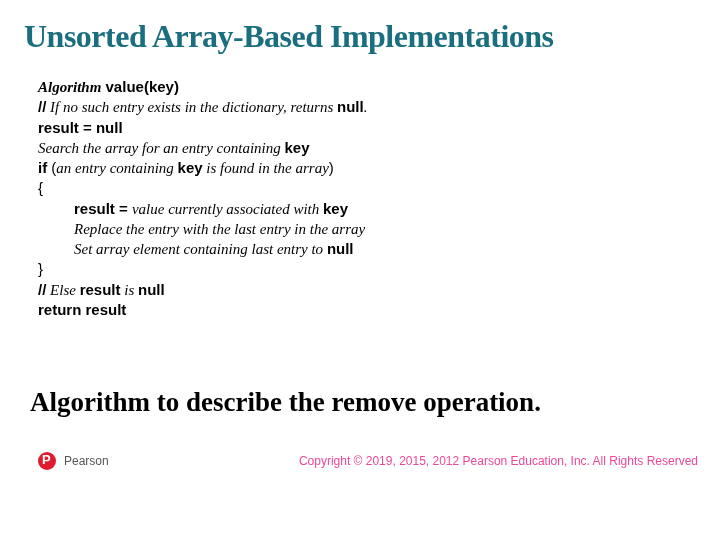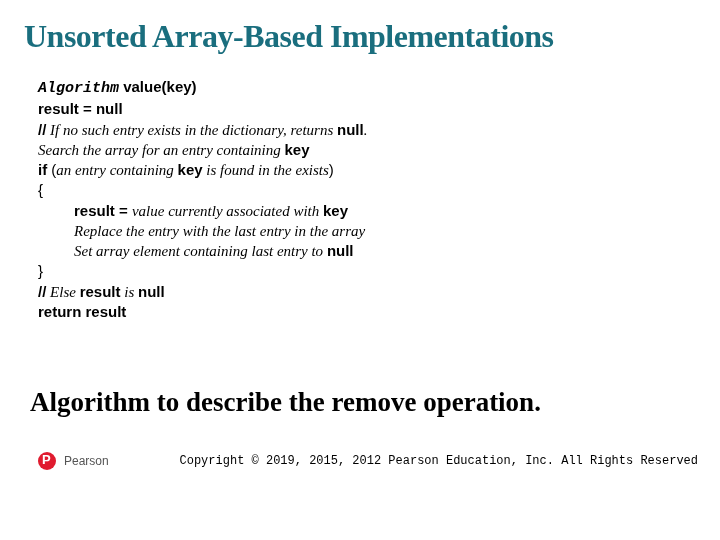--- a/index.html
+++ b/index.html
@@ -26,21 +26,21 @@
     letter-spacing: -0.5px;
   }
   .body {
     padding: 22px 0 0 38px;
     font-size: 15px;
     line-height: 1.35;
   }
   .indent {
     padding-left: 36px;
   }
-  .bi { font-style: italic; font-weight: bold; font-family: Liberation Mono, monospace; }
+  .bi { font-style: italic; font-weight: bold; }
   .i  { font-style: italic; }
   .b  { font-weight: bold; font-family: Arial, Helvetica, sans-serif; }
   .sans { font-family: Arial, Helvetica, sans-serif; }
   .caption {
     position: absolute;
     left: 30px;
     bottom: 66px;
     font-size: 27px;
     font-weight: bold;
   }
@@ -80,47 +80,47 @@
     font-size: 12px;
     color: #555;
     vertical-align: middle;
     margin-left: 4px;
     margin-top: 40px;
   }
   .copyright {
     position: absolute;
     right: 22px;
     bottom: 2px;
-    font-family: Liberation Mono, monospace;
+    font-family: Liberation Sans, sans-serif;
     font-size: 12px;
-    color: #000000;
+    color: #ec4899;
   }
 </style>
 </head>
 <body>
 
 <div class="slide">
 
   <div class="title">Unsorted Array-Based Implementations</div>
 
   <div class="body">
     <div>
       <span class="bi">Algorithm</span><span class="b"> value(key)</span>
     </div>
     <div>
-      <span class="b">result = null</span>
+      <span class="b">//</span><span class="i"> If no such entry exists in the dictionary, returns </span><span class="b">null</span><span class="i">.</span>
     </div>
     <div>
-      <span class="b">//</span><span class="i"> If no such entry exists in the dictionary, returns </span><span class="b">null</span><span class="i">.</span>
+      <span class="b">result = null</span>
     </div>
     <div>
       <span class="i">Search the array for an entry containing </span><span class="b">key</span>
     </div>
     <div>
-      <span class="b">if</span><span class="sans"> (</span><span class="i">an entry containing </span><span class="b">key</span><span class="i"> is found in the exists</span><span class="sans">)</span>
+      <span class="b">if</span><span class="sans"> (</span><span class="i">an entry containing </span><span class="b">key</span><span class="i"> is found in the array</span><span class="sans">)</span>
     </div>
     <div class="sans">{</div>
     <div class="indent">
       <span class="b">result = </span><span class="i">value currently associated with </span><span class="b">key</span>
     </div>
     <div class="indent i">Replace the entry with the last entry in the array</div>
     <div class="indent">
       <span class="i">Set array element containing last entry to </span><span class="b">null</span>
     </div>
     <div class="sans">}</div>

